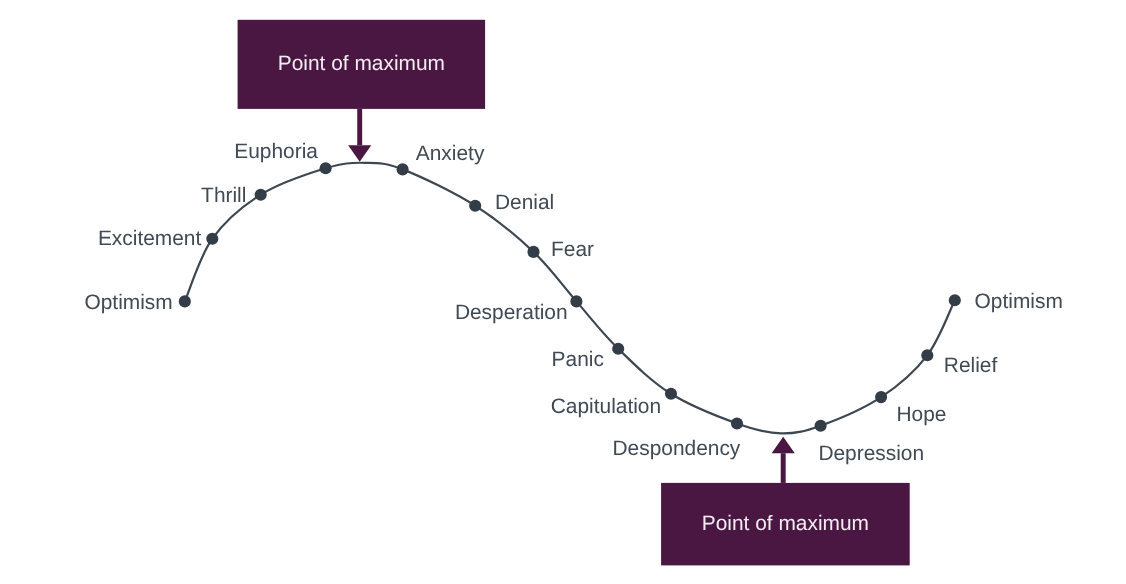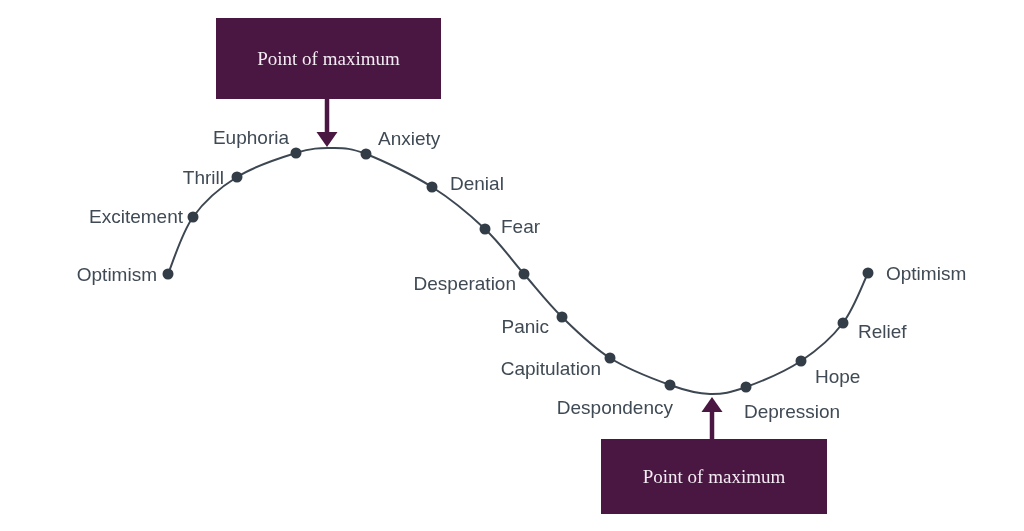--- a/index.html
+++ b/index.html
@@ -21,21 +21,21 @@
   }
   .ann-box {
     position: absolute;
     display: flex;
     flex-direction: column;
     align-items: center;
     justify-content: center;
     text-align: center;
     font-size: 19px;
     line-height: 25px;
-    font-family: Liberation Serif, serif;
+    font-family: Liberation Sans, sans-serif;
   }
 </style>
 </head>
 <body>
 
 <div class="canvas">
   <svg id="chart-svg" width="1024" height="531">
       <path d="M168,274C172.2,264.5,181.5,233.2,193,217C204.5,200.8,219.8,187.7,237,177C254.2,166.3,280.3,157.8,296,153C311.7,148.2,319.3,147.8,331,148C342.7,148.2,349.2,147.5,366,154C382.8,160.5,412.2,174.5,432,187C451.8,199.5,469.7,214.5,485,229C500.3,243.5,511.2,259.3,524,274C536.8,288.7,547.7,303.0,562,317C576.3,331.0,592.0,346.7,610,358C628.0,369.3,653.3,379.0,670,385C686.7,391.0,697.3,393.7,710,394C722.7,394.3,730.8,392.5,746,387C761.2,381.5,784.8,371.7,801,361C817.2,350.3,831.8,337.7,843,323C854.2,308.3,863.8,281.3,868,273" fill="none" stroke="#3d4751" stroke-width="2"></path>
       <line x1="327" y1="99" x2="327" y2="132" stroke="#4a1642" stroke-width="4.5"></line>
       <polygon points="327,147 316.5,132 337.5,132" fill="#4a1642"></polygon>

